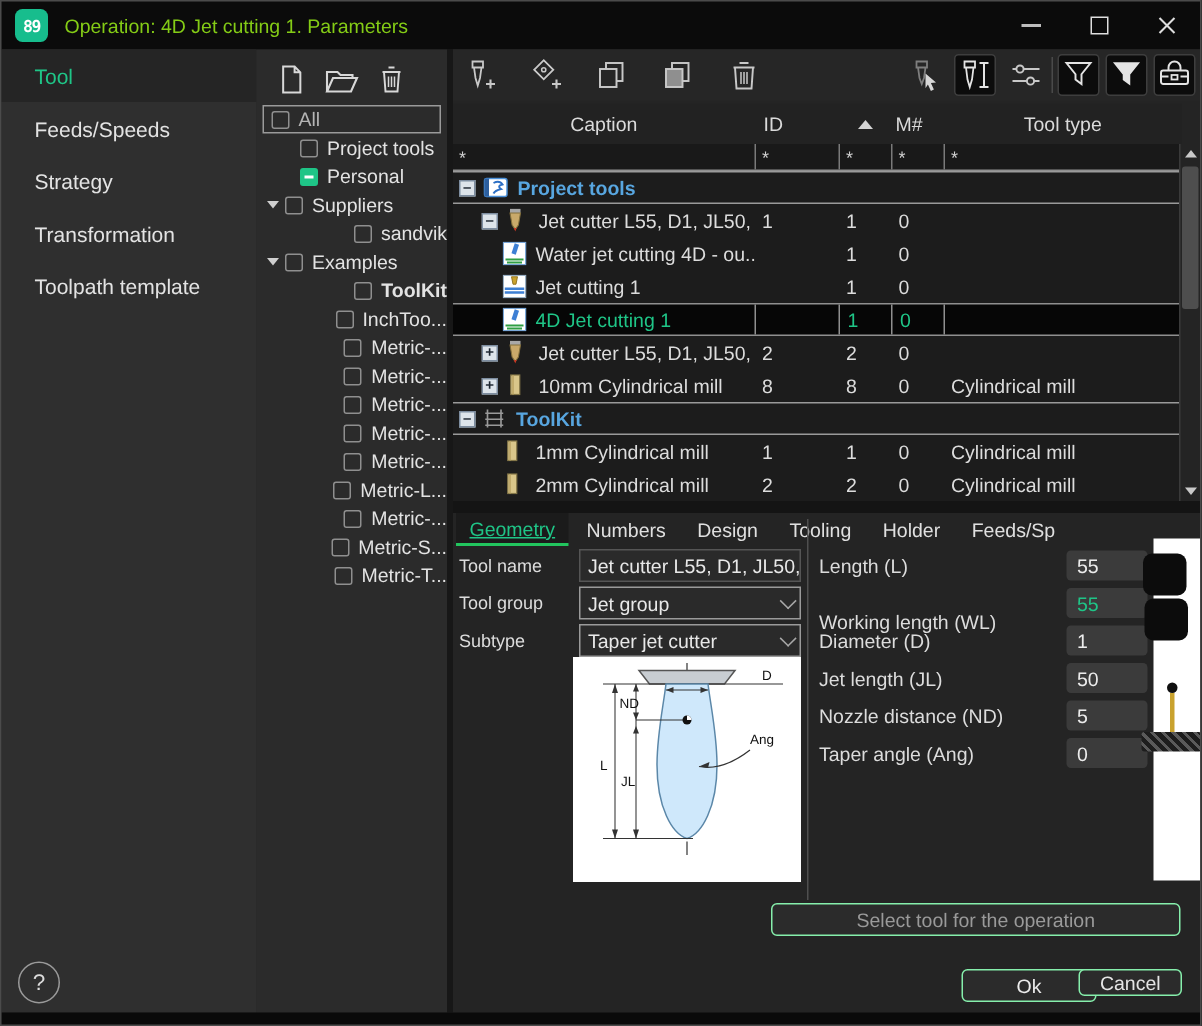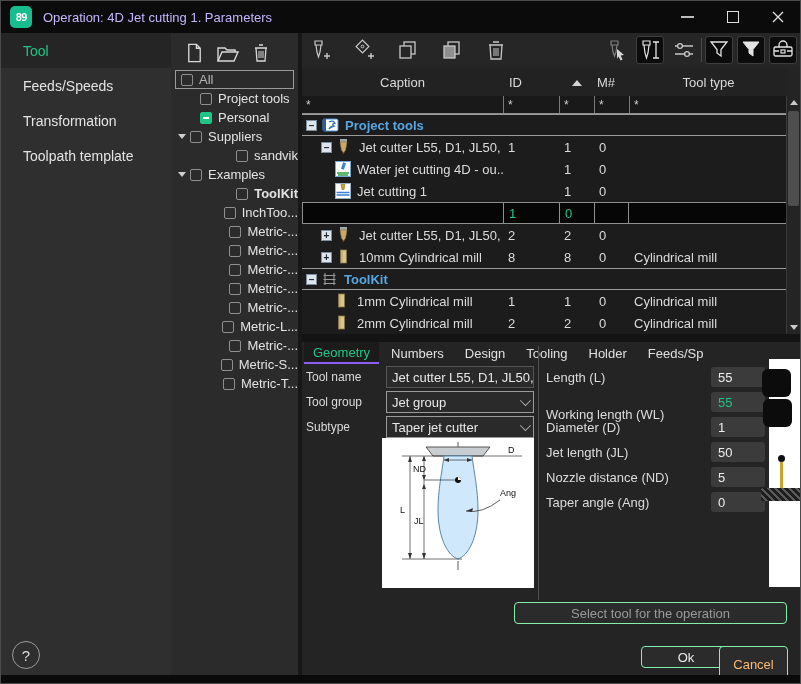--- a/index.html
+++ b/index.html
@@ -6,21 +6,21 @@
   html,body { background:#3a3a3a; }
   .window{
     position:relative; width:801px; height:684px; background:#262626;
     font-family:"Liberation Sans", sans-serif; color:#dcdcdc;
     border:1px solid #4b4b4b; overflow:hidden;
   }
   
   .titlebar{position:absolute;left:0;top:0;right:0;height:32px;background:#0b0b0b;display:flex;align-items:center;}
   .logo{width:22px;height:22px;margin-left:9px;background:#17bd8d;border-radius:5px;display:flex;align-items:center;justify-content:center;
         color:#fff;font:bold 11px "DejaVu Sans Mono",monospace;letter-spacing:-1px;}
-  .title{color:#c4b5fd;font-size:13px;margin-left:11px;}
+  .title{color:#84cc16;font-size:13px;margin-left:11px;}
   .win-controls{margin-left:auto;display:flex;height:32px;}
   .win-btn{width:45px;height:32px;display:flex;align-items:center;justify-content:center;}
   .min-glyph{width:13px;height:2px;background:#bdbdbd;}
   .max-glyph{width:12px;height:12px;border:1.5px solid #dedede;}
   
   .sidebar{position:absolute;left:0;top:32px;width:170px;bottom:8px;background:#2f2f2f;}
   .side-item{height:35px;display:flex;align-items:center;padding-left:22px;font-size:14px;color:#e3e3e3;cursor:default;}
   .side-item.active{background:#252525;color:#1fc587;}
   .help-btn{position:absolute;left:11px;top:640px;width:28px;height:28px;border:1px solid #9a9a9a;border-radius:50%;
             display:flex;align-items:center;justify-content:center;color:#dcdcdc;font-size:15px;}
@@ -76,21 +76,21 @@
   .vscroll{position:absolute;right:1px;top:63px;width:13px;height:238px;background:#242424;border-left:1px solid #3a3a3a;}
   .sc-up,.sc-dn{position:absolute;left:0;width:13px;height:13px;display:flex;align-items:center;justify-content:center;}
   .sc-up{top:0;} .sc-dn{bottom:0;}
   .tri-up{width:0;height:0;border-left:4px solid transparent;border-right:4px solid transparent;border-bottom:5px solid #c9c9c9;}
   .tri-dn{width:0;height:0;border-left:4px solid transparent;border-right:4px solid transparent;border-top:5px solid #c9c9c9;}
   .sc-thumb{position:absolute;left:1px;top:15px;width:11px;height:95px;background:#4e4e4e;border-radius:2px;}
   
   .splitter-h{position:absolute;left:0;top:301px;right:0;height:8px;background:#141414;}
   .tabs{position:absolute;left:0;top:309px;right:0;height:22px;display:flex;align-items:stretch;padding-left:2px;background:#242424;font-size:13px;}
   .tab{display:flex;align-items:center;padding:0 9px;margin-right:3px;color:#e0e0e0;}
-  .tab.active{background:#1b1b1b;color:#1fc587;border-bottom:2px solid #8b5cf6;}
+  .tab.active{background:#1b1b1b;color:#1fc587;border-bottom:2px solid #22c55e;text-decoration:underline;}
   
   .flabel{position:absolute;font-size:12px;color:#dcdcdc;}
   .field{position:absolute;left:84px;width:148px;height:22px;background:#2a2a2a;border:1px solid #555;
          display:flex;align-items:center;padding:0 5px;font-size:13px;color:#e8e8e8;white-space:nowrap;overflow:hidden;}
   .dropdown{border:1px solid #9a9a9a;}
   .dropdown .chev{margin-left:auto;width:8px;height:8px;border-right:1.6px solid #a8a8a8;border-bottom:1.6px solid #a8a8a8;transform:rotate(45deg) translateY(-2px);}
   .diagram{position:absolute;left:80px;top:405px;width:152px;height:150px;background:#fff;}
   .vdivider{position:absolute;left:236px;top:313px;width:1px;height:254px;background:#4f4f4f;}
   .prow-label{position:absolute;left:244px;font-size:13px;color:#dcdcdc;}
   .prow-input{position:absolute;left:409px;width:54px;height:20px;background:#3b3b3b;border-radius:3px;
@@ -101,21 +101,21 @@
   .pv-btn{position:absolute;width:29px;height:28px;background:#0c0c0c;border-radius:6px;}
   .pv-b1{left:460px;top:336px;} .pv-b2{left:461px;top:366px;}
   .pv-dot{position:absolute;left:476px;top:422px;width:7px;height:7px;background:#101010;border-radius:50%;}
   .pv-rod{position:absolute;left:478px;top:429px;width:3px;height:26px;background:#c9a22e;}
   .pv-block{position:absolute;left:459px;top:455px;width:40px;height:13px;
             background:repeating-linear-gradient(45deg,#1d1d1d 0 3px,#5a5a5a 3px 5px);border-radius:2px;}
   
   .btn{position:absolute;border:1px solid #86efac;border-radius:4px;background:#2b2b2b;display:flex;align-items:center;justify-content:center;font-size:13px;}
   .btn-select{left:212px;top:569px;width:273px;height:22px;color:#9a9a9a;}
   .btn-ok{left:339px;top:613px;width:90px;height:22px;color:#ececec;}
-  .btn-cancel{left:417px;top:613px;width:69px;height:36px;color:#fdba74;}
+  .btn-cancel{left:417px;top:613px;width:69px;height:18px;color:#e5e5e5;}
   .bottom-edge{position:absolute;left:0;right:0;bottom:0;height:8px;background:#0a0a0a;}
   svg{display:block;}
 </style>
 </head>
 <body>
 
 <div class="window">
 
   <div class="titlebar">
     <div class="logo">89</div>
@@ -131,20 +131,21 @@
         <svg width="14" height="14" viewBox="0 0 14 14">
           <path d="M2 2 L12 12 M12 2 L2 12" stroke="#dedede" stroke-width="1.4"></path>
         </svg>
       </div>
     </div>
   </div>
 
   <div class="sidebar">
     <div class="side-item active">Tool</div>
     <div class="side-item">Feeds/Speeds</div>
+    <div class="side-item">Strategy</div>
     <div class="side-item">Transformation</div>
     <div class="side-item">Toolpath template</div>
   </div>
   <div class="help-btn">?</div>
 
   <div class="tree">
     <div class="tree-toolbar">
       <div>
         <svg width="21" height="22" viewBox="0 0 22 22">
           <path d="M5 2 h8 l4 4 v14 H5 z M13 2 v4 h4" fill="none" stroke="#d8d8d8" stroke-width="1.4"></path>
@@ -398,20 +399,30 @@
           </span>
           <span>Jet cutting 1</span>
         </div>
         <div class="cell"></div>
         <div class="cell">1</div>
         <div class="cell">0</div>
         <div class="cell"></div>
       </div>
 
       <div class="row sel">
+        <div class="cap ind-s">
+          <span class="ticon">
+            <svg width="16" height="16" viewBox="0 0 16 16">
+                <rect x="0.5" y="0.5" width="15" height="15" fill="#fff" stroke="#7aa7d8"></rect>
+                <rect x="7" y="1.5" width="3" height="7" fill="#3d7fd4" transform="rotate(18 8.5 5)"></rect>
+                <path d="M2 12 h12 M3 14 h10" stroke="#2f9e44" stroke-width="1.4"></path>
+              </svg>
+          </span>
+          <span>4D Jet cutting 1</span>
+        </div>
         <div class="cell"></div>
         <div class="cell">1</div>
         <div class="cell">0</div>
         <div class="cell"></div>
       </div>
 
       <div class="row">
         <div class="cap ind-t">
           <span class="exp">+</span>
           <span class="ticon">

